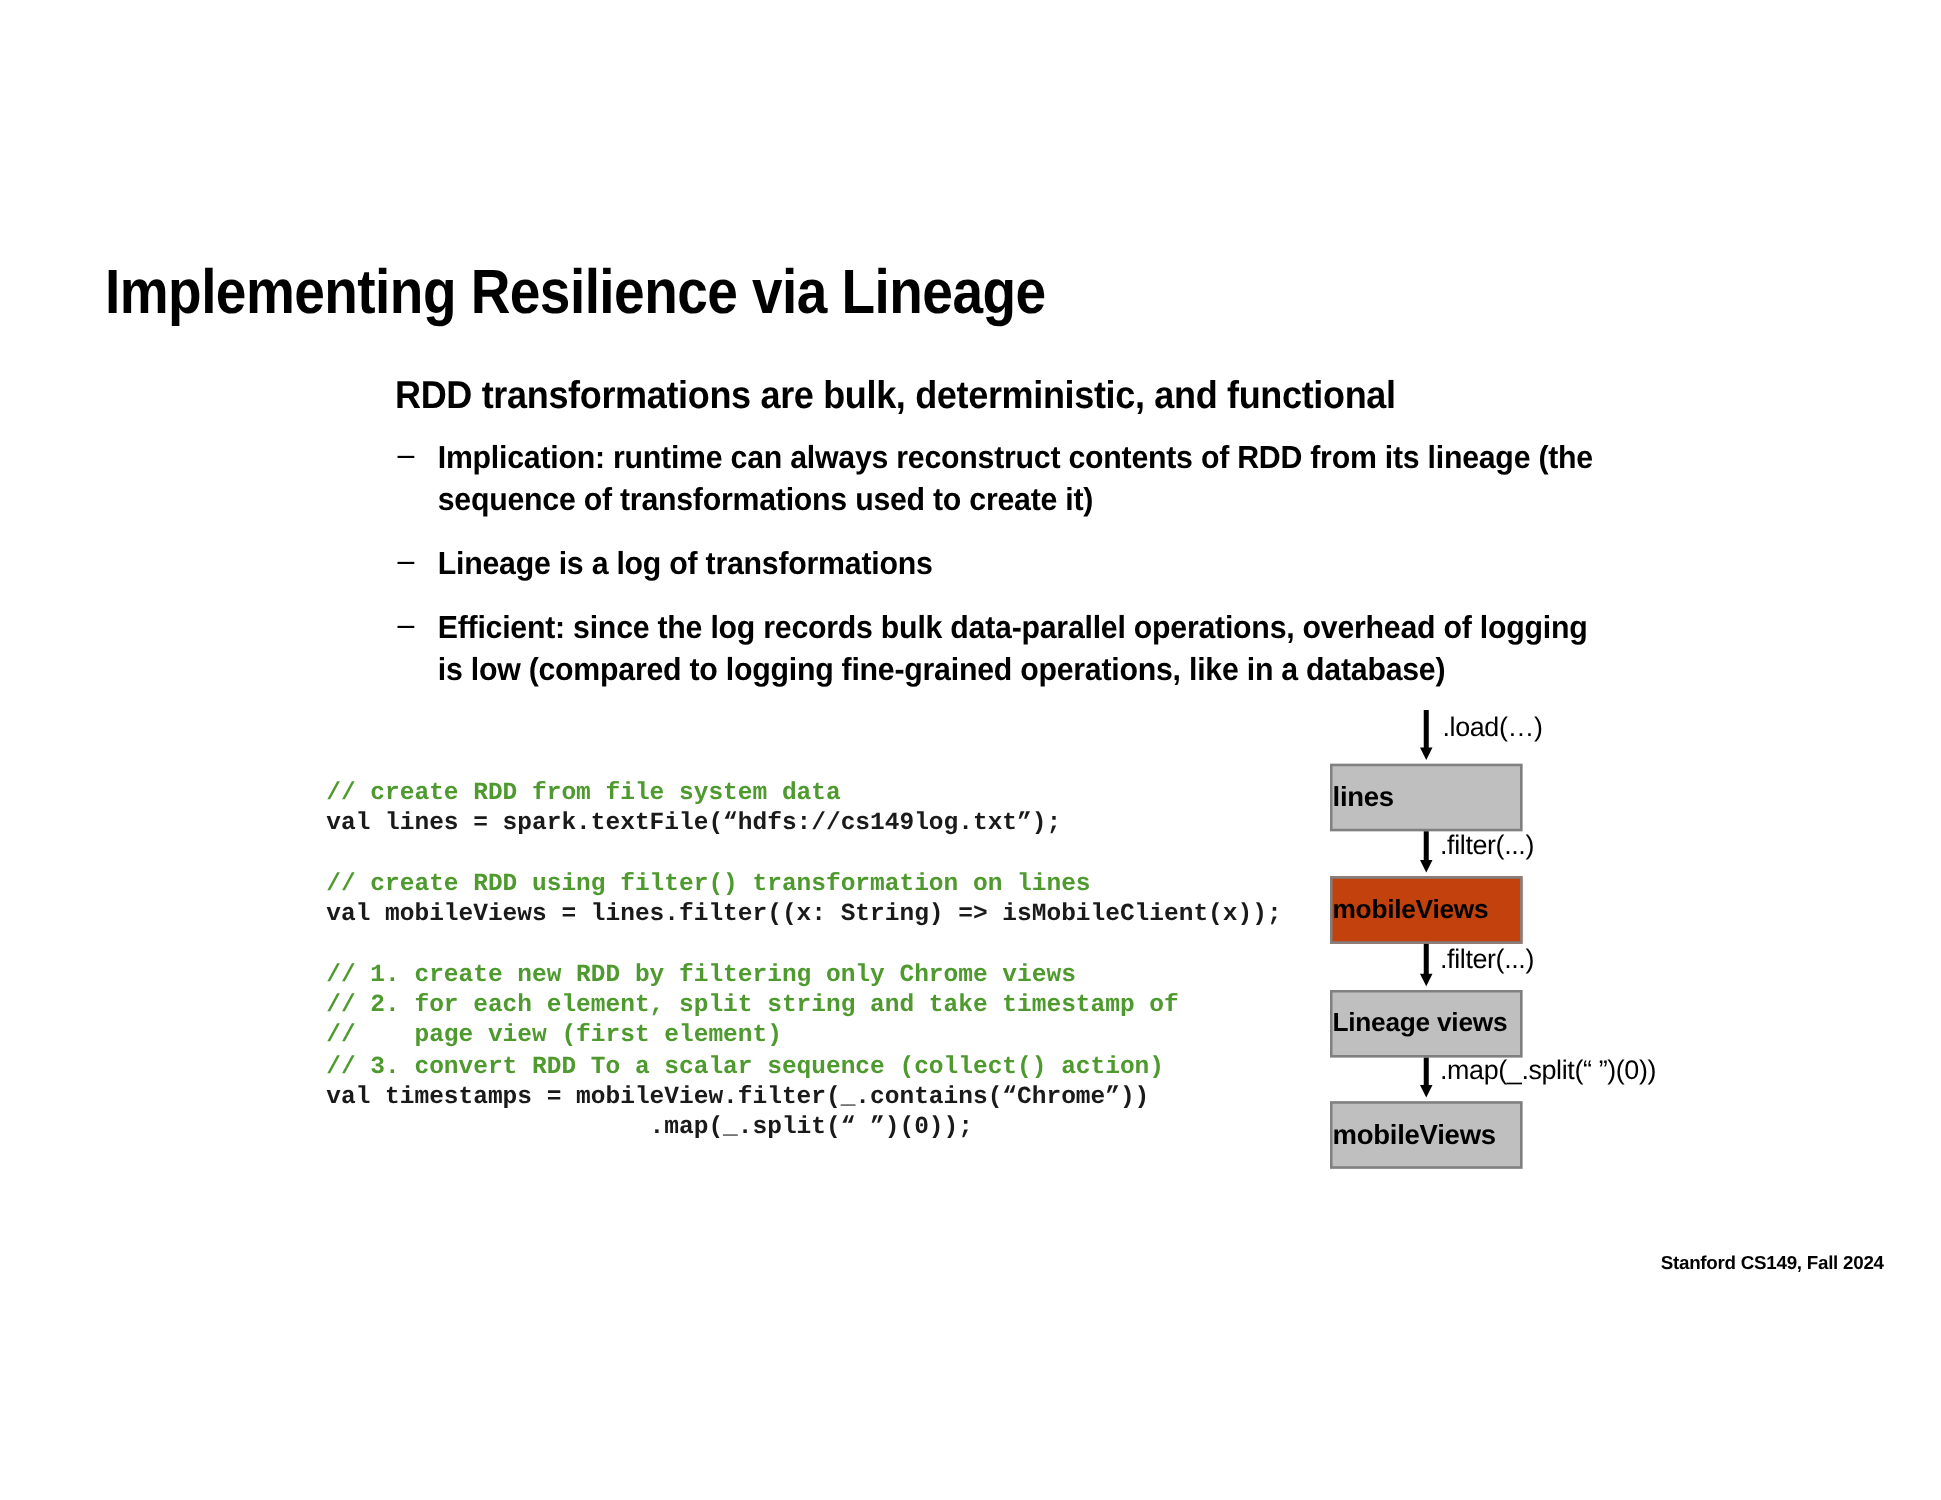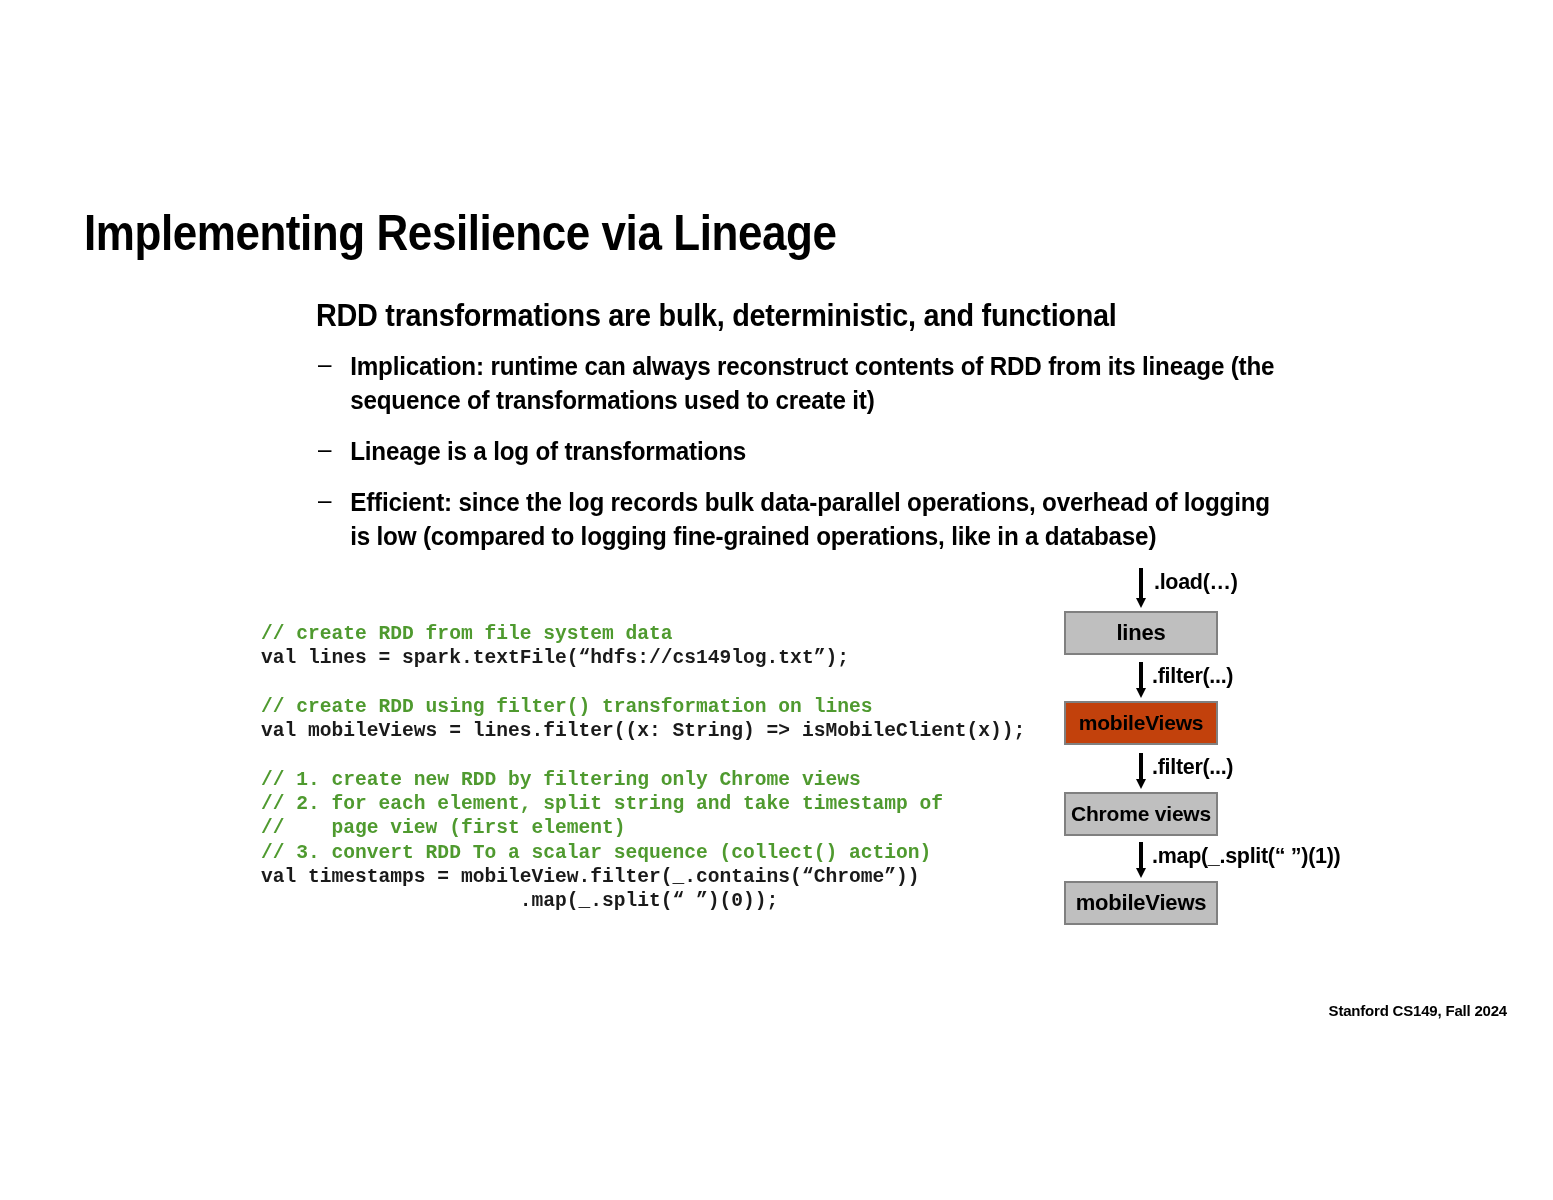--- a/index.html
+++ b/index.html
@@ -101,27 +101,27 @@
     position: absolute;
     left: 1040px;
     top: 560px;
     width: 340px;
     height: 380px;
   }
   .node-box {
     position: absolute;
     left: 24px;
     width: 154px;
-    height: 44px;
+    height: 54px;
     background: #bfbfbf;
     border: 2px solid #000000;
     box-sizing: border-box;
     display: flex;
     align-items: center;
-    justify-content: center;
+    justify-content: flex-start;
     font-size: 22px;
     font-weight: 700;
     color: #000000;
     letter-spacing: -0.2px;
   }
   .node-box.wide-label {
     font-size: 21px;
   }
   .arrow {
     position: absolute;
@@ -140,21 +140,21 @@
     left: 0;
     width: 0;
     height: 0;
     border-left: 5.5px solid transparent;
     border-right: 5.5px solid transparent;
     border-top: 10px solid #000000;
   }
   .arrow-label {
     position: absolute;
     font-size: 21.5px;
-    font-weight: 700;
+    font-weight: 400;
     color: #000000;
     white-space: nowrap;
     letter-spacing: -0.3px;
     text-align: center;
   }
 
   
   #footer {
     position: absolute;
     right: 46px;
@@ -207,29 +207,29 @@
       <div class="arrow-label" style="top: 104px; left: 112px;">.filter(...)</div>
       <div class="arrow" style="top: 193px; height: 36px;">
         <div class="stem" style="height: 27px;"></div>
         <div class="head" style="top: 26px;"></div>
       </div>
       <div class="arrow-label" style="top: 195px; left: 112px;">.filter(...)</div>
       <div class="arrow" style="top: 282px; height: 36px;">
         <div class="stem" style="height: 27px;"></div>
         <div class="head" style="top: 26px;"></div>
       </div>
-      <div class="arrow-label" style="top: 284px; left: 112px;">.map(_.split(“ ”)(1))</div>
+      <div class="arrow-label" style="top: 284px; left: 112px;">.map(_.split(“ ”)(0))</div>
       <div class="node-box" style="top: 51px; background: rgb(191, 191, 191); border-color: rgb(128, 128, 128);">
         <span>lines</span>
       </div>
       <div class="node-box wide-label" style="top: 141px; background: #c2410c; border-color: rgb(128, 128, 128);">
         <span>mobileViews</span>
       </div>
       <div class="node-box wide-label" style="top: 232px; background: rgb(191, 191, 191); border-color: rgb(128, 128, 128);">
-        <span>Chrome views</span>
+        <span>Lineage views</span>
       </div>
       <div class="node-box" style="top: 321px; background: rgb(191, 191, 191); border-color: rgb(128, 128, 128);">
         <span>mobileViews</span>
       </div>
     </div>
 
   <div id="footer">Stanford CS149, Fall 2024</div>
 
 </div>
 

